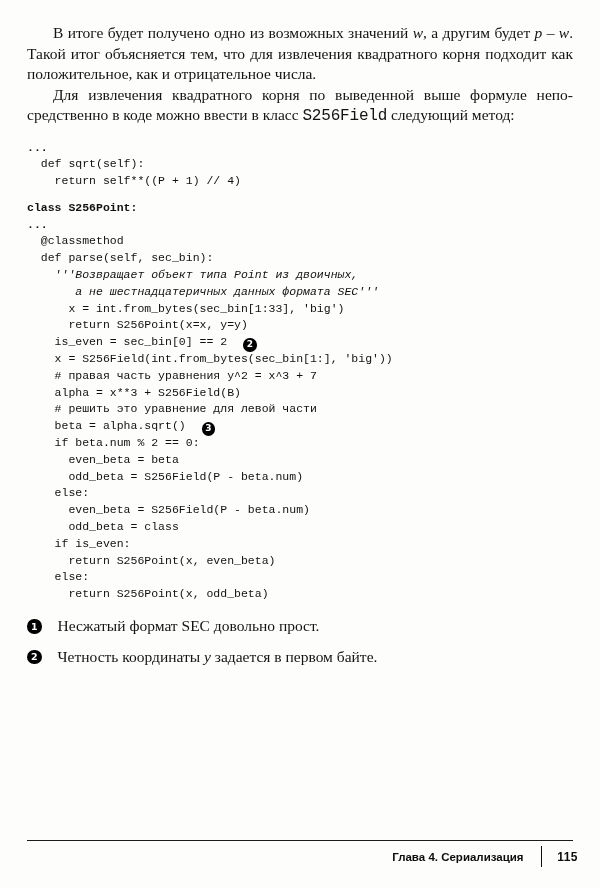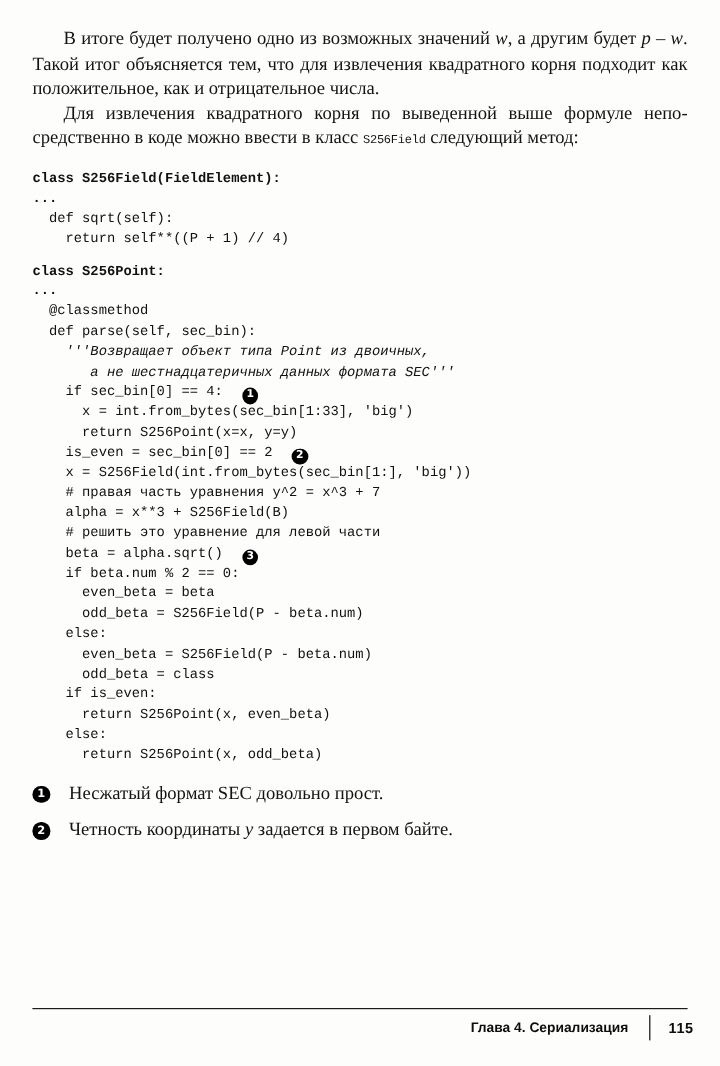--- a/index.html
+++ b/index.html
@@ -20,21 +20,21 @@
   .para{
     margin:0;
     font-size:15.5px;
     line-height:20.5px;
     text-align:justify;
     text-indent:26px;
     hyphens:manual;
   }
   .para .inline-code{
     font-family:"Liberation Mono", monospace;
-    font-size:10px;
+    font-size:16px;
     letter-spacing:-0.2px;
     margin-top:48px;
   }
   
   .code{
     margin:13px 0 10px 0;
     font-family:"Liberation Mono", monospace;
     font-size:11.5px;
     line-height:16.8px;
     color:#111;
@@ -107,33 +107,31 @@
   .footer .pagenum{font-size:12px;letter-spacing:0.5px;}
 </style>
 </head>
 <body>
 
 <div class="page">
   <div id="content">
       <p class="para"><span>В итоге будет получено одно из возможных значений </span><i>w</i><span>, а другим будет </span><i>p</i><span> – </span><i>w</i><span>. Такой итог объясняется тем, что для извлечения квадратного корня подходит как положительное, как и отрицательное числа.</span></p>
       <p class="para"><span>Для извлечения квадратного корня по выведенной выше формуле непо­средственно в коде можно ввести в класс </span><code class="inline-code">S256Field</code><span> следующий метод:</span></p>
       <div class="code">
-        <div class="code-line bold"><span class="code-text">class S256Field(FieldElement):</span></div>
         <div class="code-line bold"><span class="code-text">...</span></div>
         <div class="code-line"><span class="code-text">  def sqrt(self):</span></div>
         <div class="code-line"><span class="code-text">    return self**((P + 1) // 4)</span></div>
       </div>
       <div class="code">
         <div class="code-line bold"><span class="code-text">class S256Point:</span></div>
         <div class="code-line bold"><span class="code-text">...</span></div>
         <div class="code-line"><span class="code-text">  @classmethod</span></div>
         <div class="code-line"><span class="code-text">  def parse(self, sec_bin):</span></div>
         <div class="code-line it"><span class="code-text">    '''Возвращает объект типа Point из двоичных,</span></div>
         <div class="code-line it"><span class="code-text">       а не шестнадцатеричных данных формата SEC'''</span></div>
-        <div class="code-line"><span class="code-text">    if sec_bin[0] == 4:</span><span class="marker">1</span></div>
         <div class="code-line"><span class="code-text">      x = int.from_bytes(sec_bin[1:33], 'big')</span></div>
         <div class="code-line"><span class="code-text">      return S256Point(x=x, y=y)</span></div>
         <div class="code-line"><span class="code-text">    is_even = sec_bin[0] == 2</span><span class="marker">2</span></div>
         <div class="code-line"><span class="code-text">    x = S256Field(int.from_bytes(sec_bin[1:], 'big'))</span></div>
         <div class="code-line"><span class="code-text">    # правая часть уравнения y^2 = x^3 + 7</span></div>
         <div class="code-line"><span class="code-text">    alpha = x**3 + S256Field(B)</span></div>
         <div class="code-line"><span class="code-text">    # решить это уравнение для левой части</span></div>
         <div class="code-line"><span class="code-text">    beta = alpha.sqrt()</span><span class="marker">3</span></div>
         <div class="code-line"><span class="code-text">    if beta.num % 2 == 0:</span></div>
         <div class="code-line"><span class="code-text">      even_beta = beta</span></div>

